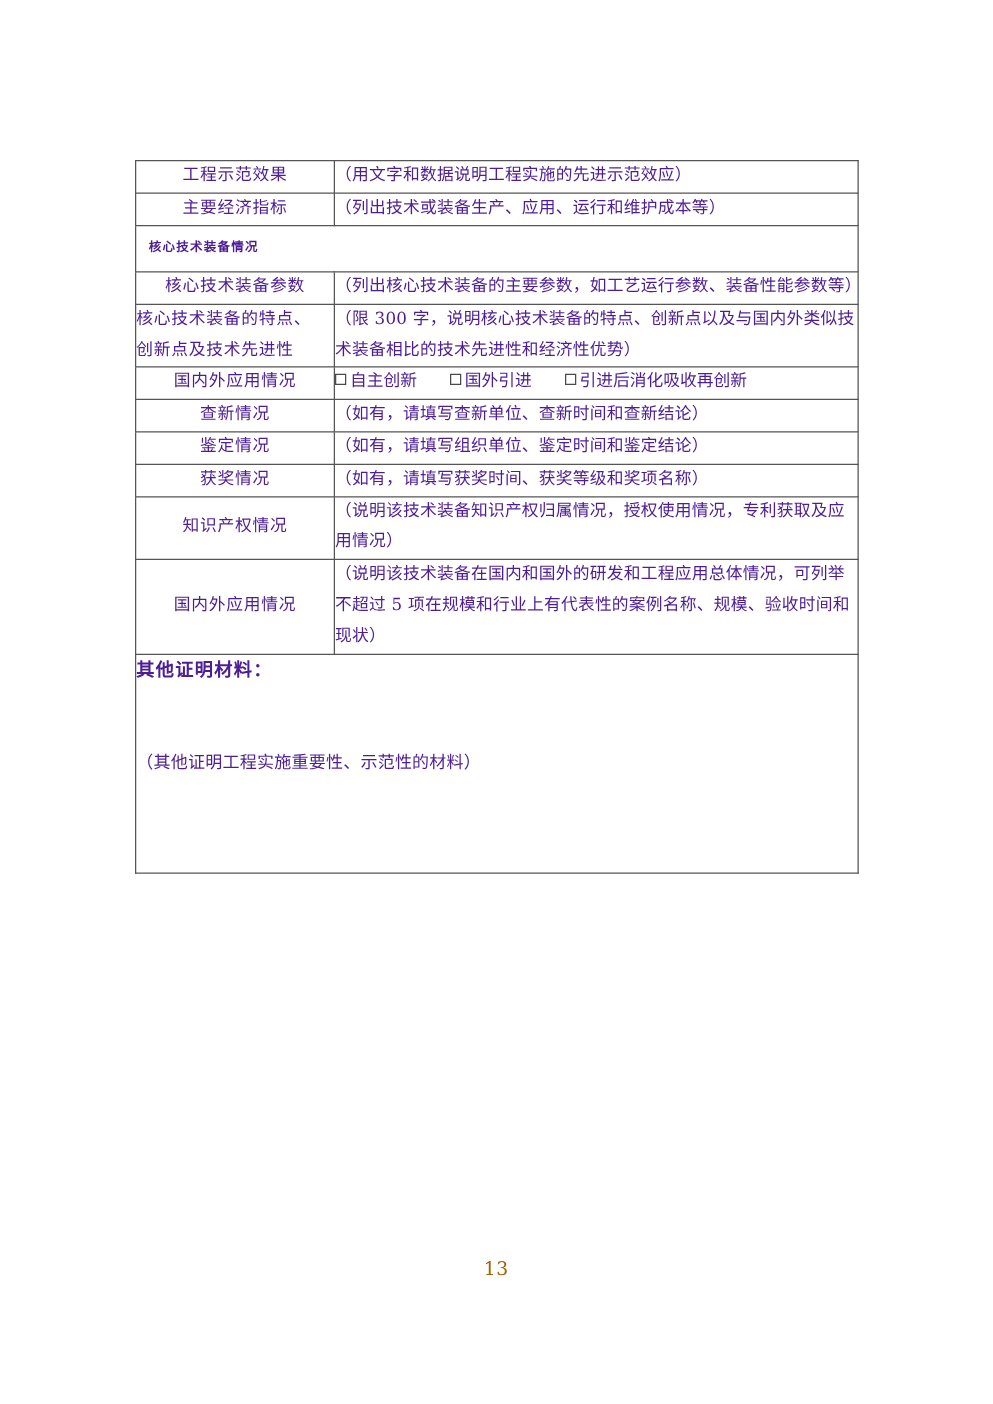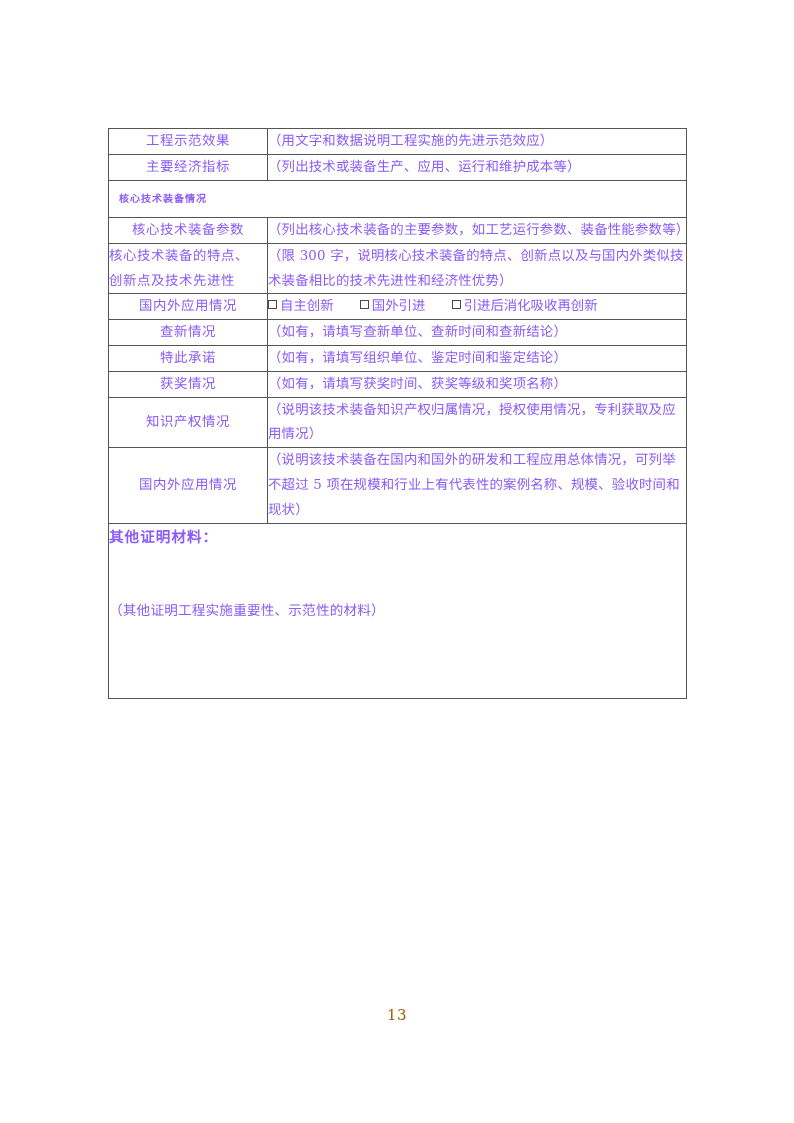--- a/index.html
+++ b/index.html
@@ -35,21 +35,21 @@
     border-collapse: collapse;
     table-layout: fixed;
     border: 1.4px solid #3b3b3b;
   }
   .form-table td {
     border: 1px solid #555;
     padding: 0;
     vertical-align: middle;
     font-size: 13.4px;
     line-height: 1.85;
-    color: #8b5cf6;
+    color: #4c1d95;
   }
   col.label-col { width: 159px; }
   col.value-col { width: 419px; }
 
   
   .label-cell {
     text-align: center;
     padding: 7px 6px;
     letter-spacing: 0.6px;
   }
@@ -211,21 +211,21 @@
       </tr>
 
       <tr>
         <td class="label-cell">查新情况</td>
         <td class="value-cell">
           <p>（如有，请填写查新单位、查新时间和查新结论）</p>
         </td>
       </tr>
 
       <tr>
-        <td class="label-cell">特此承诺</td>
+        <td class="label-cell">鉴定情况</td>
         <td class="value-cell">
           <p>（如有，请填写组织单位、鉴定时间和鉴定结论）</p>
         </td>
       </tr>
 
       <tr>
         <td class="label-cell">获奖情况</td>
         <td class="value-cell">
           <p>（如有，请填写获奖时间、获奖等级和奖项名称）</p>
         </td>

